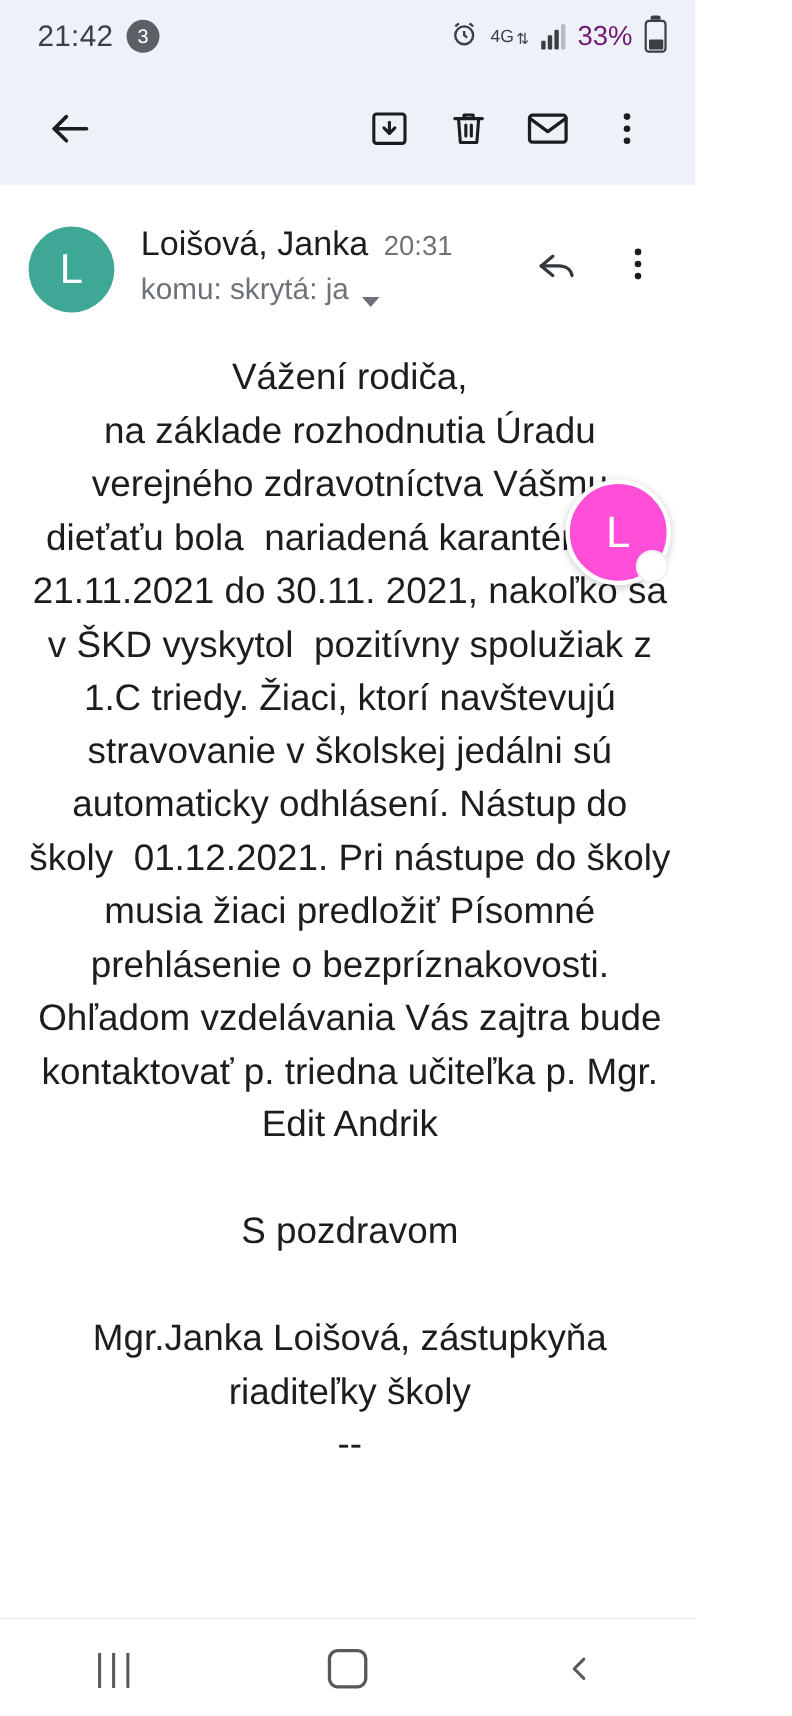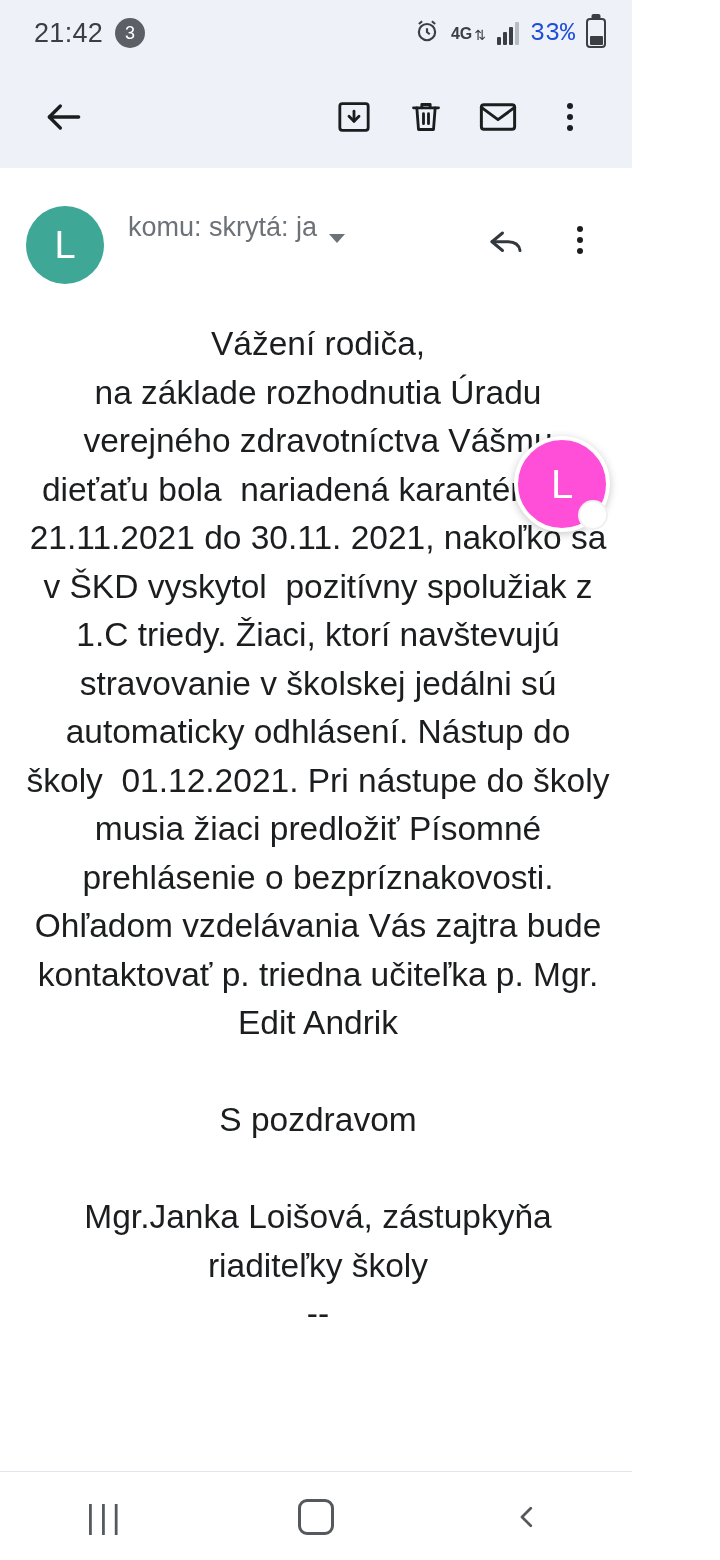--- a/index.html
+++ b/index.html
@@ -54,21 +54,21 @@
     color: #3a3f44;
   }
   .icon-alarm { display: block; }
   .net-4g {
     display: flex;
     align-items: flex-start;
     gap: 2px;
   }
   .net-4g .g4 {
     font-size: 16px;
-    font-weight: bold;
+    font-weight: normal;
     line-height: 1;
     padding-top: 2px;
   }
   .net-4g .arrows {
     font-size: 14px;
     line-height: 1;
     padding-top: 4px;
   }
   .signal-bars {
     display: flex;
@@ -81,22 +81,21 @@
     width: 4px;
     background: #3a3f44;
     border-radius: 1px;
   }
   .signal-bars i:nth-child(1) { height: 8px; }
   .signal-bars i:nth-child(2) { height: 13px; }
   .signal-bars i:nth-child(3) { height: 18px; }
   .signal-bars i:nth-child(4) { height: 23px; background: #b6bcc3; }
   .battery-pct {
     font-size: 25px;
-    color: #1d4ed8;
-    font-family: Liberation Mono, monospace;
+    color: #701a75;
   }
   .battery {
     position: relative;
     width: 20px;
     height: 30px;
     border: 2.5px solid #3a3f44;
     border-radius: 4px;
   }
   .battery::before {
     content: "";
@@ -358,20 +357,24 @@
           <span></span>
         </div>
     </div>
   </div>
 
   <div class="content">
 
     <div class="header-row">
       <div class="avatar">L</div>
       <div class="sender-block">
+        <div class="sender-line">
+          <span class="sender-name">Loišová, Janka</span>
+          <span class="sender-time">20:31</span>
+        </div>
         <div class="recipients">
           <span>komu: skrytá: ja</span>
           <span class="chev-down"></span>
         </div>
       </div>
       <div class="header-actions">
         <div class="hdr-btn">
           <svg width="42" height="42" viewBox="0 0 24 24" fill="none" stroke="#33383d" stroke-width="1.7" stroke-linecap="round" stroke-linejoin="round">
             <path d="M10 8 4 13l6 5"></path>
             <path d="M4 13h9c4 0 6.5 2 7 5"></path>

